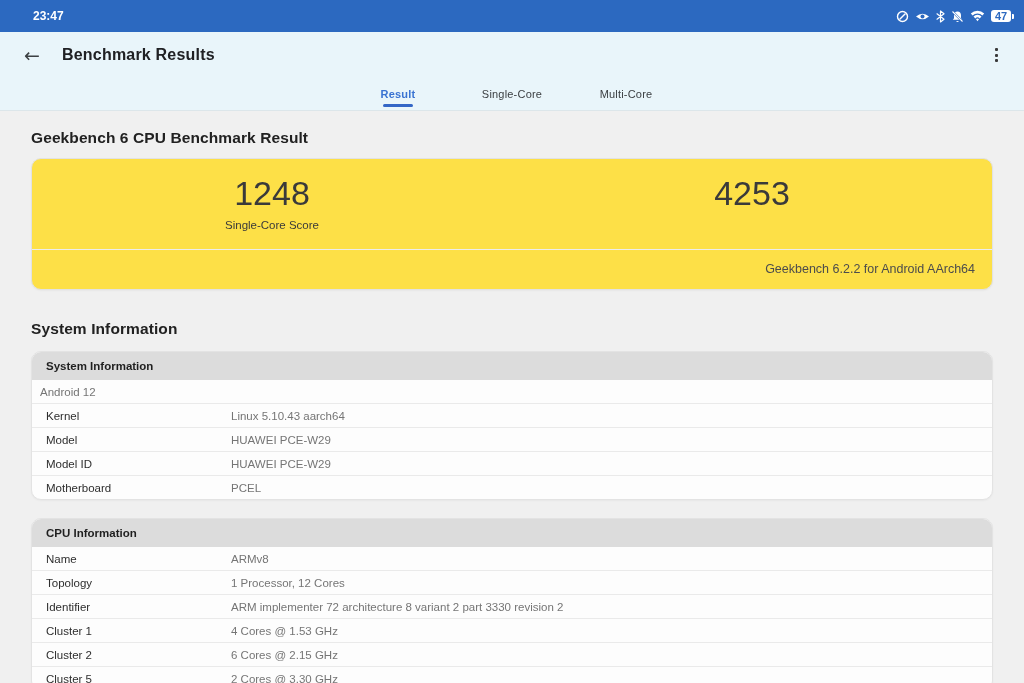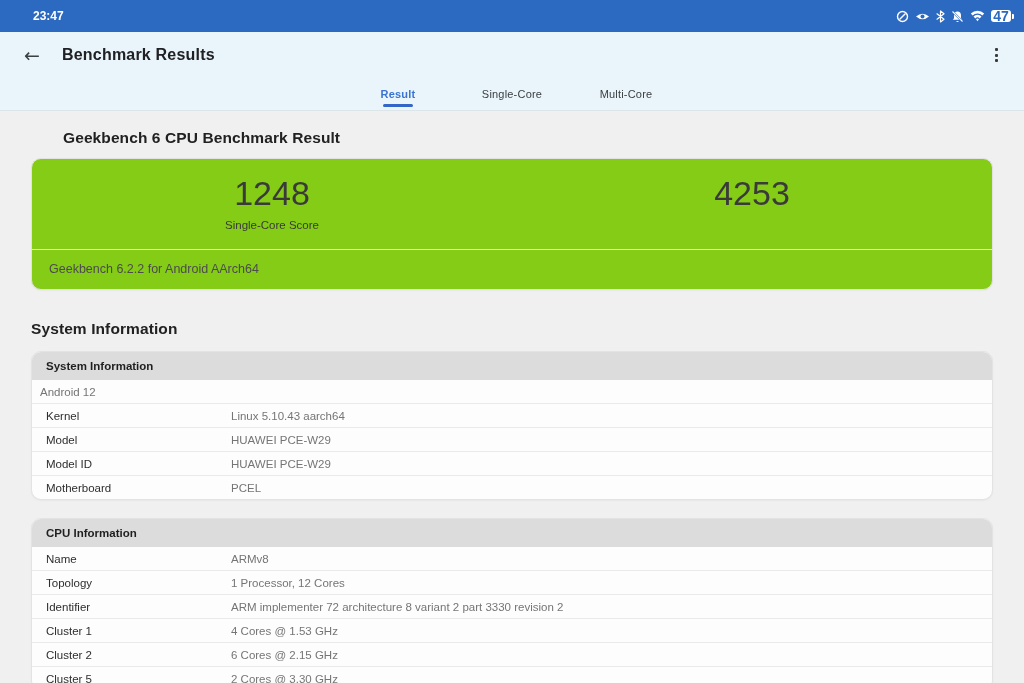--- a/index.html
+++ b/index.html
@@ -14,21 +14,21 @@
     display: flex; align-items: center; justify-content: space-between;
     padding: 0 10px 0 33px; font-size: 12px; font-weight: bold;
   }
   .status-icons { display: flex; align-items: center; gap: 6px; }
   .status-icons svg { display: block; }
   .battery {
     display: flex; align-items: center;
   }
   .battery-body {
     width: 20px; height: 12px; background: #fff; border-radius: 3px;
-    color: #2c69c0; font-size: 14px; font-weight: bold;
+    color: #2c69c0; font-size: 11px; font-weight: bold;
     display: flex; align-items: center; justify-content: center;
   }
   .battery-nub { width: 2px; height: 5px; background: #fff; border-radius: 0 1px 1px 0; margin-left: 1px; }
   
   .app-header { background: #e9f5fa; }
   .title-row {
     height: 46px; display: flex; align-items: center; padding: 0 18px 0 16px;
   }
   .back-btn {
     width: 32px; height: 32px; display: flex; align-items: center; justify-content: center;
@@ -50,33 +50,33 @@
     background: none; border: none; font-family: inherit; letter-spacing: .2px;
   }
   .tab.active { color: #3a73d2; font-weight: bold; }
   .tab.active::after {
     content: ""; position: absolute; bottom: 3px; left: 50%; transform: translateX(-50%);
     width: 30px; height: 3px; background: #3366c6; border-radius: 2px;
   }
   
   .content { padding: 0 31px; }
   .section-heading { font-size: 15.5px; font-weight: bold; color: #212121; letter-spacing: .1px; }
-  .h-result { margin-top: 18px; margin-left: 32px; }
+  .h-result { margin-top: 18px; }
   .h-sysinfo { margin-top: 30px; }
   
   .score-card {
-    margin-top: 11px; background: #84cc16; border: 1px solid #e2e2e2;
+    margin-top: 11px; background: #fde047; border: 1px solid #e2e2e2;
     border-radius: 10px; box-shadow: 0 1px 2px rgba(0,0,0,.04);
   }
   .score-flex { display: flex; height: 90px; }
   .score-block { flex: 1; text-align: center; padding-top: 16px; }
   .score-value { font-size: 34px; font-weight: 500; color: #3a3a3a; line-height: 1.1; }
   .score-label { font-size: 11.5px; color: #3a3a3a; margin-top: 7px; }
   .score-divider { height: 1px; background: #ececec; }
-  .score-footer { padding: 12px 17px 13px; font-size: 12.5px; color: #4c4c4c; }
+  .score-footer { padding: 12px 17px 13px; font-size: 12.5px; color: #4c4c4c; text-align: right; }
   
   .info-card {
     margin-top: 13px; background: #fdfdfd; border: 1px solid #e3e3e3;
     border-radius: 10px; overflow: hidden; box-shadow: 0 1px 2px rgba(0,0,0,.04);
   }
   .info-card + .info-card { margin-top: 18px; }
   .info-card-header {
     background: #dcdcdc; padding: 8px 14px; font-size: 11.5px; font-weight: bold; color: #1f1f1f;
   }
   .info-row { display: flex; border-top: 1px solid #eaeaea; }

